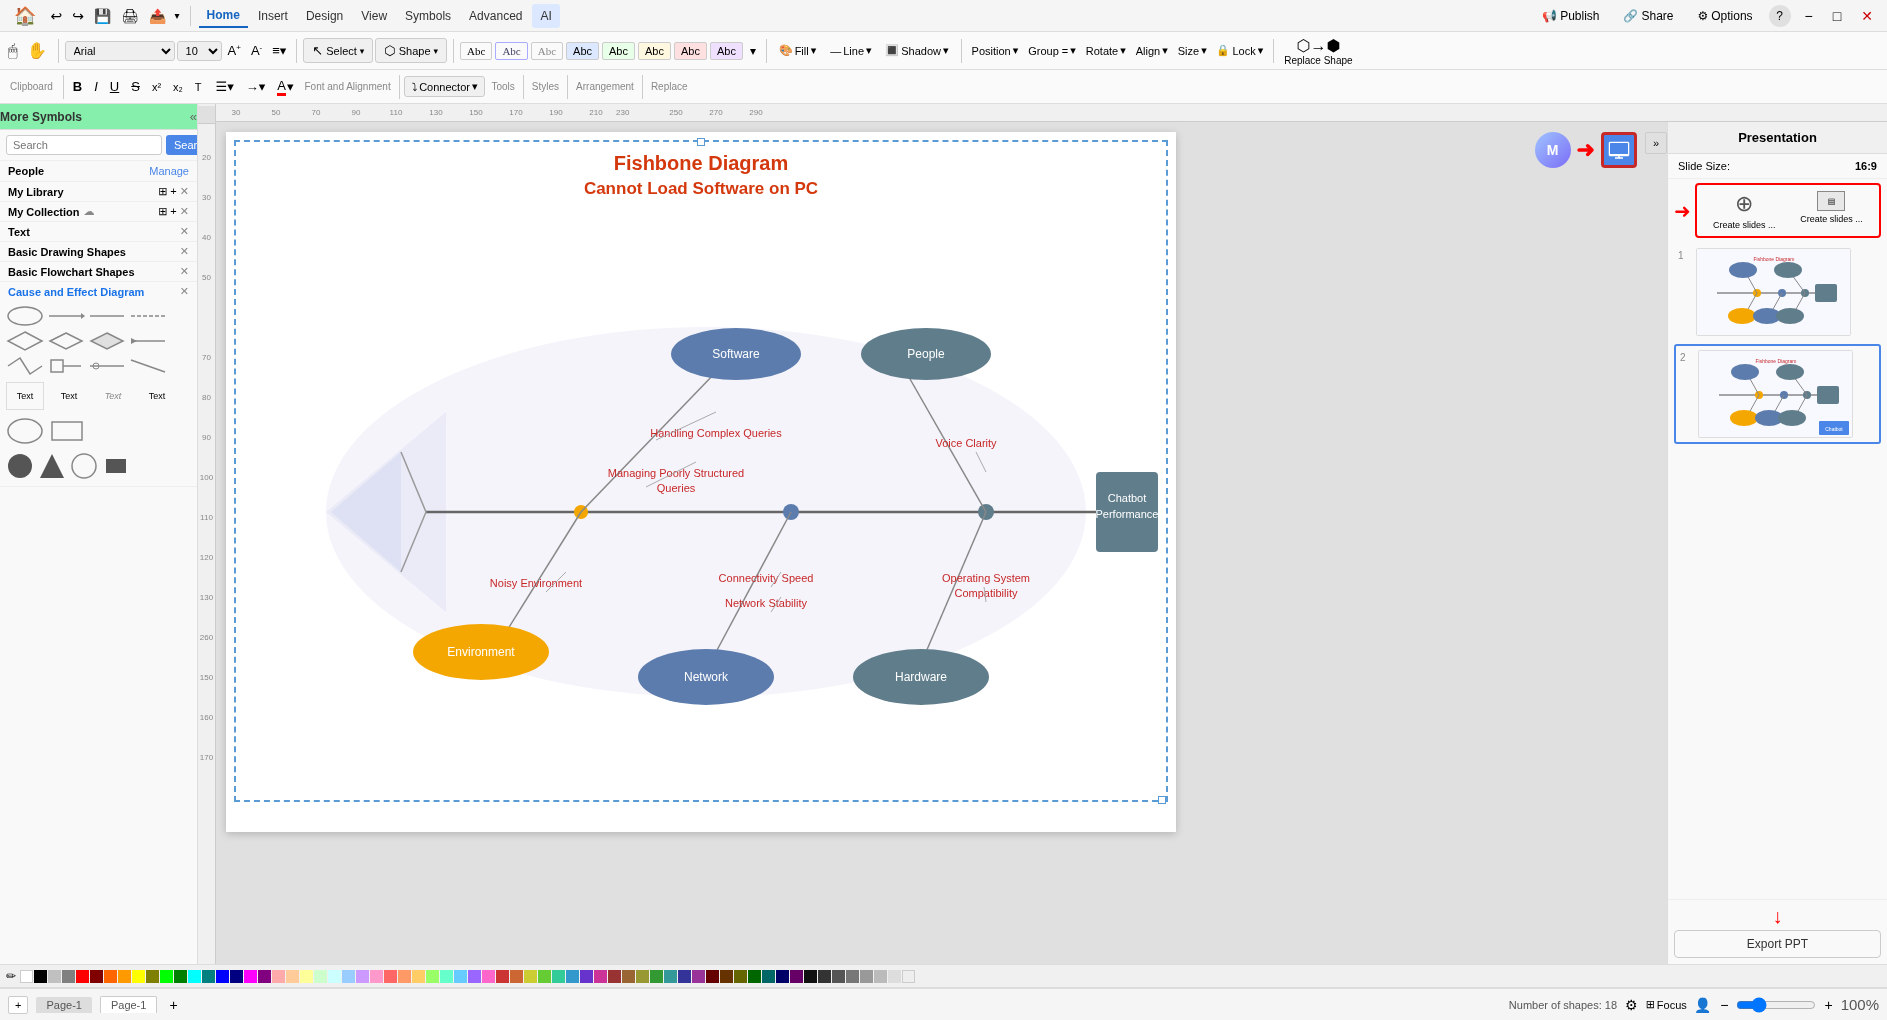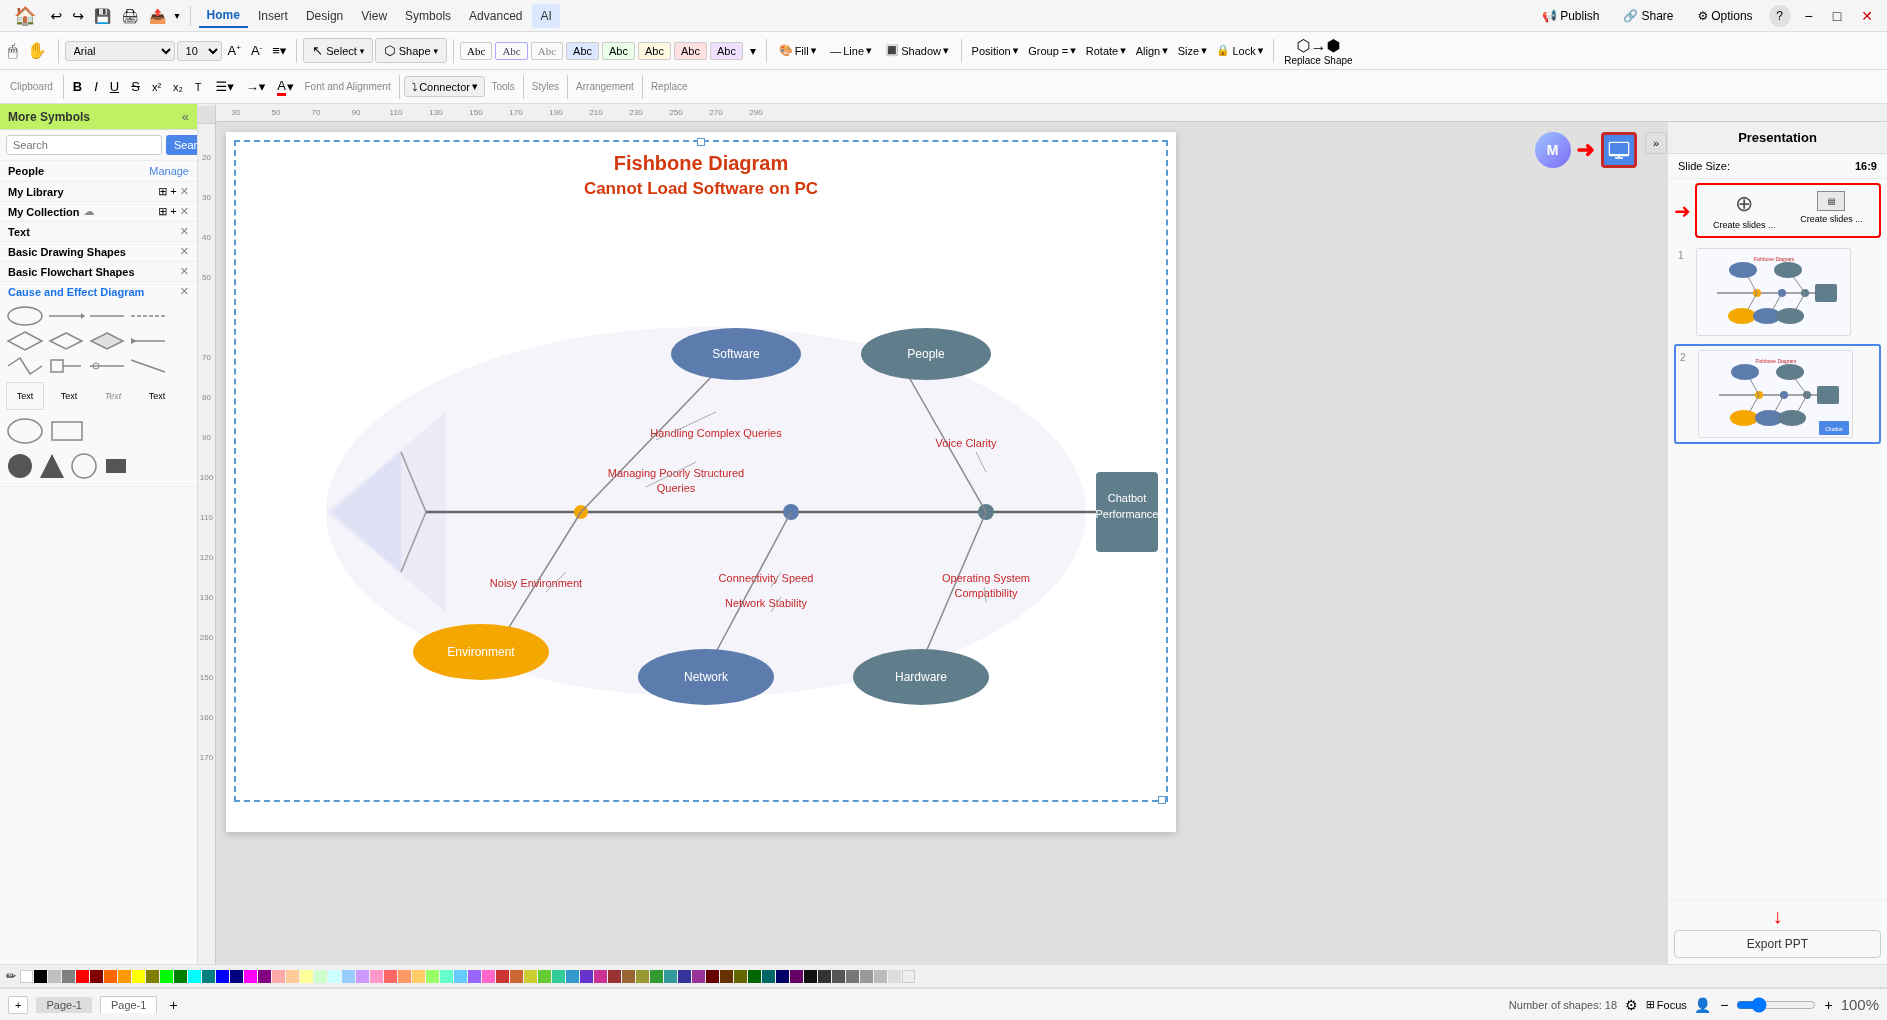--- a/index.html
+++ b/index.html
@@ -172,21 +172,21 @@
   <div style="width:1px;height:24px;background:#ccc;margin:0 2px;"></div>
   <div style="font-size:10px;color:#888;padding:0 4px;">Arrangement</div>
   <div style="width:1px;height:24px;background:#ccc;margin:0 2px;"></div>
   <div style="font-size:10px;color:#888;padding:0 4px;">Replace</div>
 </div>
 
 <div style="display:flex; height:calc(1020px - 32px - 38px - 34px - 24px - 32px); overflow:hidden;">
 
   <div style="width:198px;background:#f9f9f9;border-right:1px solid #ddd;display:flex;flex-direction:column;overflow:hidden;flex-shrink:0;">
 
-    <div style="display:flex;align-items:center;justify-content:space-between;padding:5px 8px;border-bottom:1px solid #ddd;background:#bef264;">
+    <div style="display:flex;align-items:center;justify-content:space-between;padding:5px 0;border-bottom:1px solid #ddd;background:#86efac;">
       <span style="font-size:12px;font-weight:bold;color:#333;">More Symbols</span>
       <button style="border:none;background:transparent;cursor:pointer;font-size:13px;color:#666;">«</button>
     </div>
 
     <div style="display:flex;gap:4px;padding:5px 6px;border-bottom:1px solid #eee;">
       <input type="text" style="flex: 1 1 0%; border: 1px solid rgb(204, 204, 204); border-radius: 3px; padding: 3px 6px; font-size: 11px;" placeholder="Search">
       <button style="background:#4a86e8;color:white;border:none;border-radius:3px;padding:3px 8px;font-size:11px;cursor:pointer;">Search</button>
     </div>
 
     <div style="display:flex;align-items:center;justify-content:space-between;padding:4px 8px;border-bottom:1px solid #eee;">
@@ -351,21 +351,21 @@
           <span style="width:40px;text-align:center;">30</span>
           <span style="width:40px;text-align:center;">50</span>
           <span style="width:40px;text-align:center;">70</span>
           <span style="width:40px;text-align:center;">90</span>
           <span style="width:40px;text-align:center;">110</span>
           <span style="width:40px;text-align:center;">130</span>
           <span style="width:40px;text-align:center;">150</span>
           <span style="width:40px;text-align:center;">170</span>
           <span style="width:40px;text-align:center;">190</span>
           <span style="width:40px;text-align:center;">210</span>
-          <span style="width:40px;text-align:center;">230</span>
+          <span style="width:40px;text-align:left;">230</span>
           <span style="width:40px;text-align:center;">250</span>
           <span style="width:40px;text-align:center;">270</span>
           <span style="width:40px;text-align:center;">290</span>
         </div>
       </div>
 
       <div style="display:flex;flex:1;overflow:hidden;">
 
         <div style="flex:1;background:#e0e0e0;overflow:hidden;position:relative;">
 

